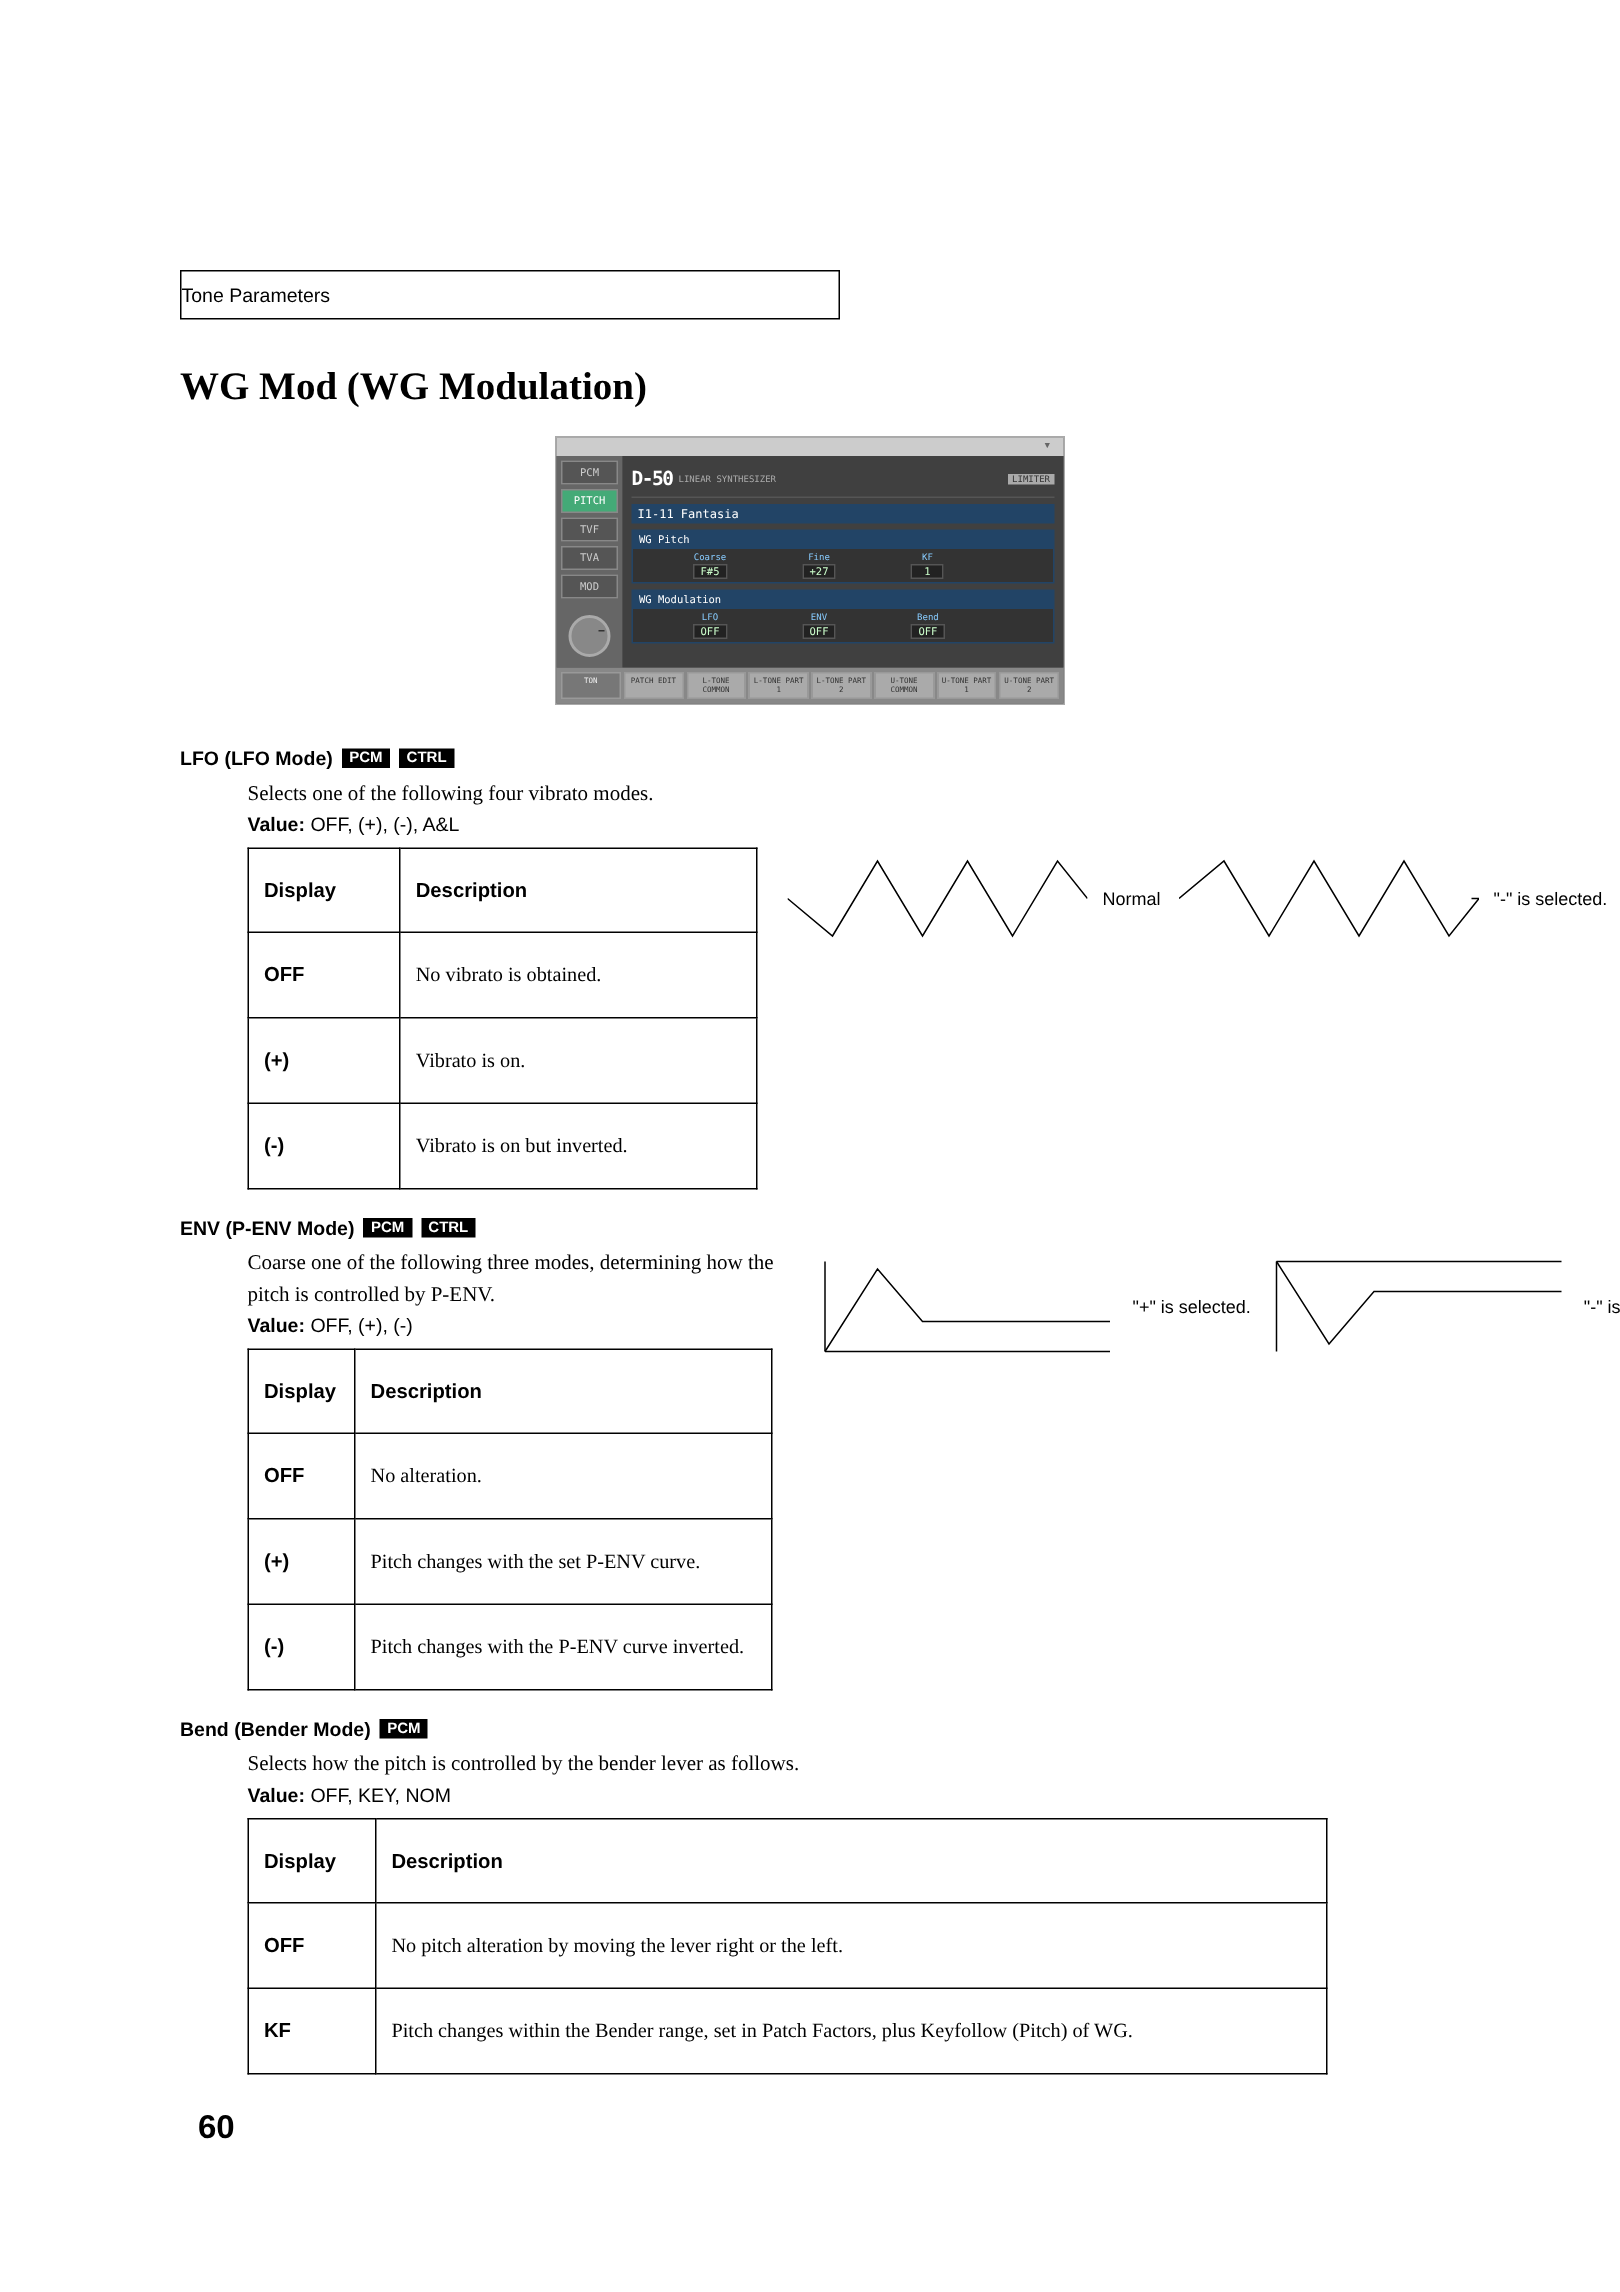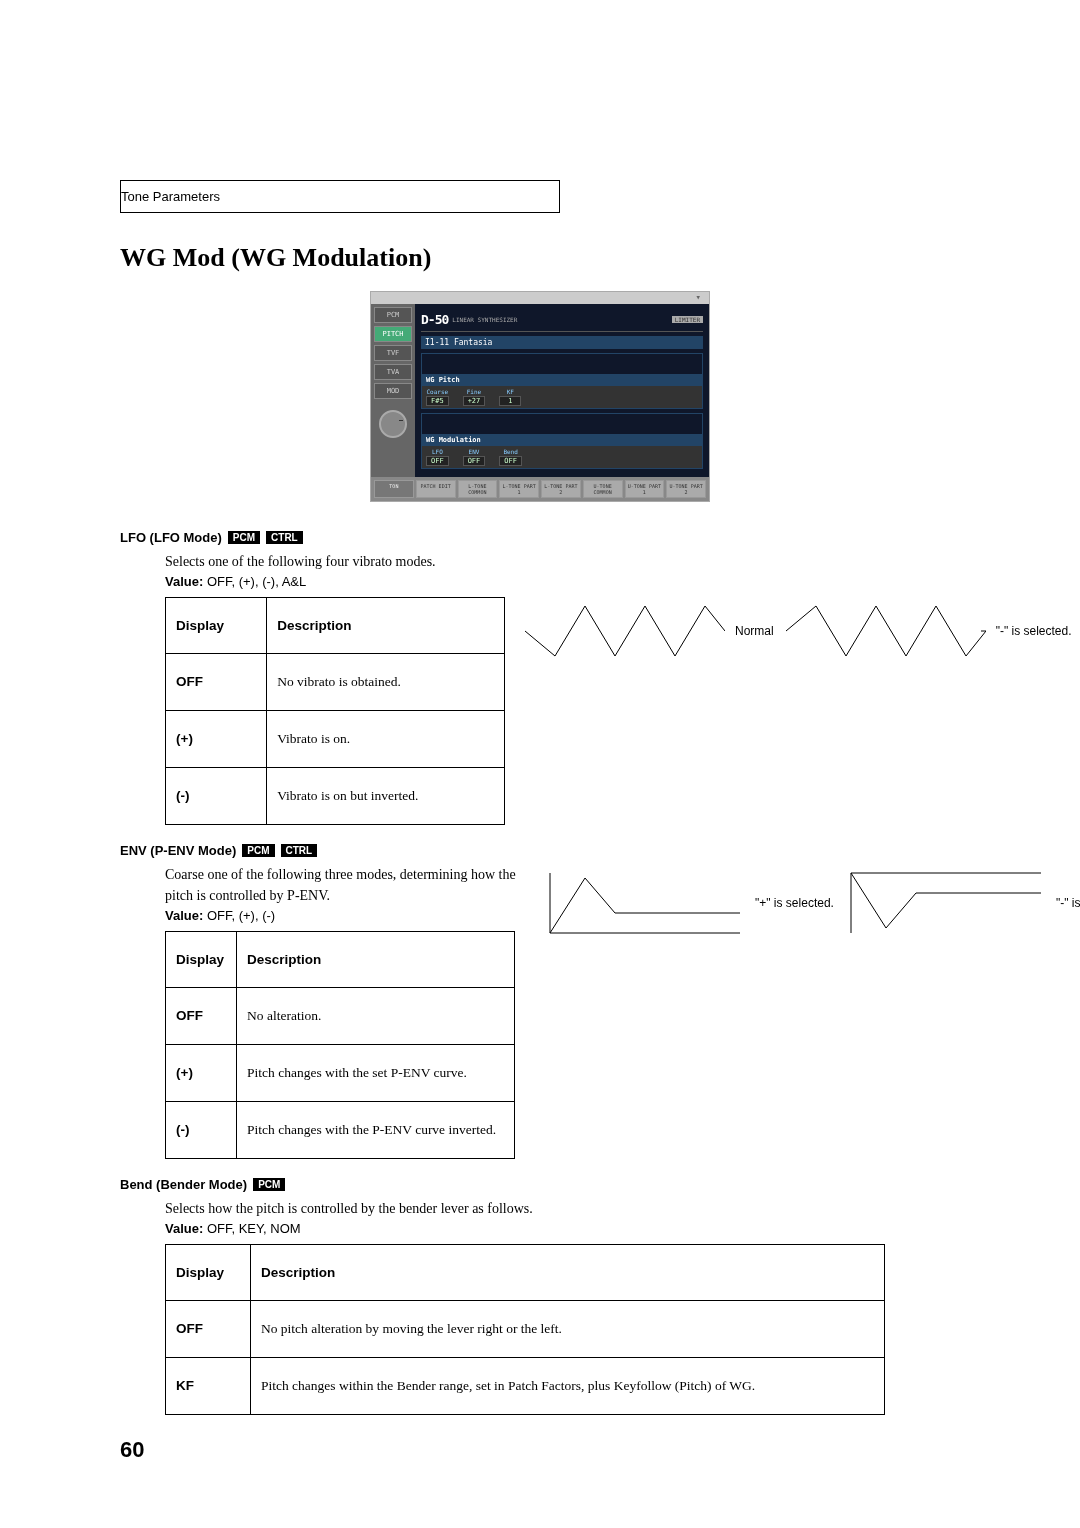--- a/index.html
+++ b/index.html
@@ -66,21 +66,21 @@
     border: 1px solid #888;
     font-size: 7px;
     text-align: center;
     padding: 3px 0;
     color: #ccc;
   }
   .synth-side-btn.active { background: #4a7; color:#fff; }
   .synth-main {
     flex: 1;
     padding: 4px 6px;
-    background: #0f172a;
+    background: #404040;
   }
   .synth-logo {
     font-size: 11px;
     padding: 4px 0;
     display:flex; align-items:center; gap:4px;
     border-bottom:1px solid #555;
     margin-bottom:4px;
   }
   .synth-logo .big { font-weight:bold; font-size:13px; letter-spacing:-1px;}
   .synth-logo .sub { font-size:6px; line-height:6px; color:#aaa;}
@@ -90,30 +90,29 @@
     display:flex; justify-content:space-between;
   }
   .synth-group {
     border: 1px solid #246;
     margin-bottom: 4px;
     font-size: 7px;
   }
   .synth-group-hdr {
     background: #246;
     padding: 2px 4px;
-    font-weight: bold;
-    margin-top: 20px;
+    font-weight: normal;
   }
   .synth-row {
     display: flex;
     padding: 2px 4px;
     gap: 14px;
     background: #333;
   }
-  .synth-col { display:flex; flex-direction:column; align-items:center; gap:1px;}
+  .synth-col { display:flex; flex-direction:column; align-items:center; gap:1px;margin-left:36px;}
   .synth-lbl { color:#8cf; font-size:6px;}
   .synth-val { background:#222; border:1px solid #555; padding:0 4px; color:#cfc; font-size:7px; min-width:22px; text-align:center;}
   .synth-bottom {
     background:#888;
     display:flex;
     gap:2px;
     padding:3px;
   }
   .synth-bottom .cell {
     flex:1; background:#aaa; font-size:5px; text-align:center; padding:2px 1px; color:#333; border:1px solid #999;
@@ -192,21 +191,21 @@
   .wave-block {
     display: flex;
     align-items: center;
     gap: 10px;
   }
   .wave-block svg { flex: 0 0 auto; }
   .wave-label { font-size: 12px; white-space: nowrap; }
   .page-num {
     position: absolute;
     bottom: 50px;
-    left: 120px;
+    left: 132px;
     font-size: 22px;
     font-weight: bold;
   }
   .section { margin-bottom: 18px; }
 </style>
 </head>
 <body>
 
 <div class="header-box">
   <span>Tone Parameters</span>

